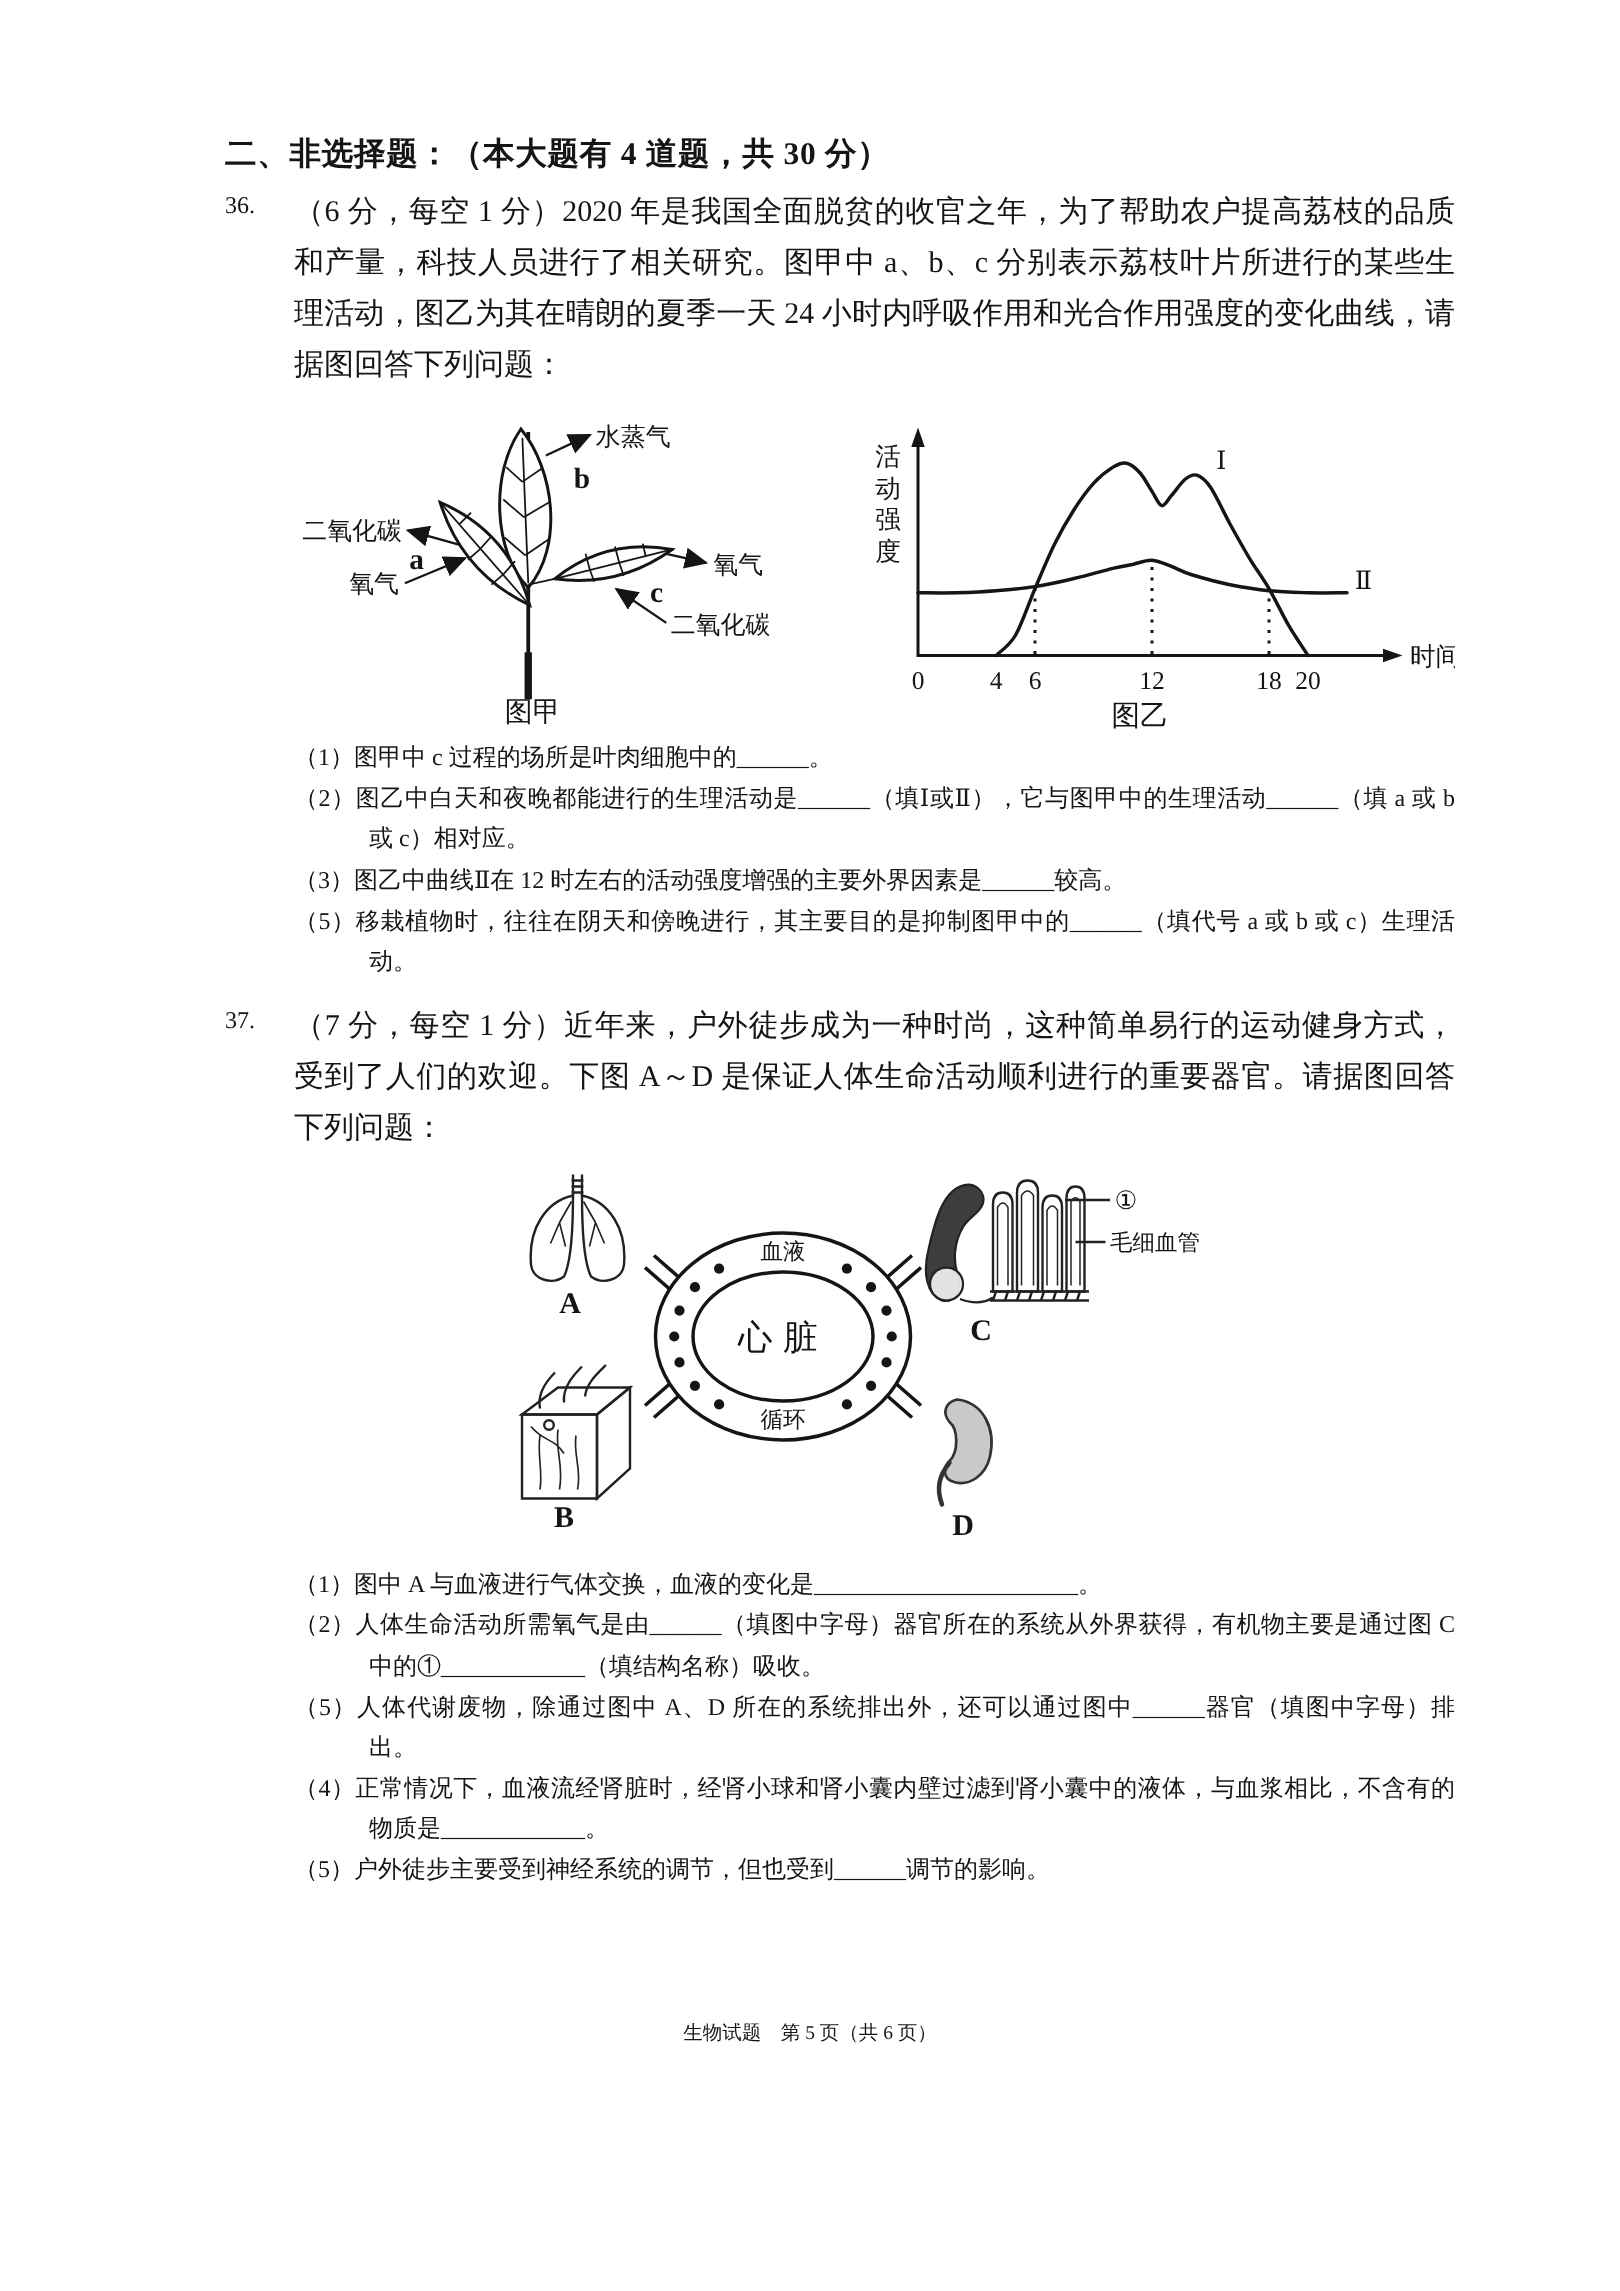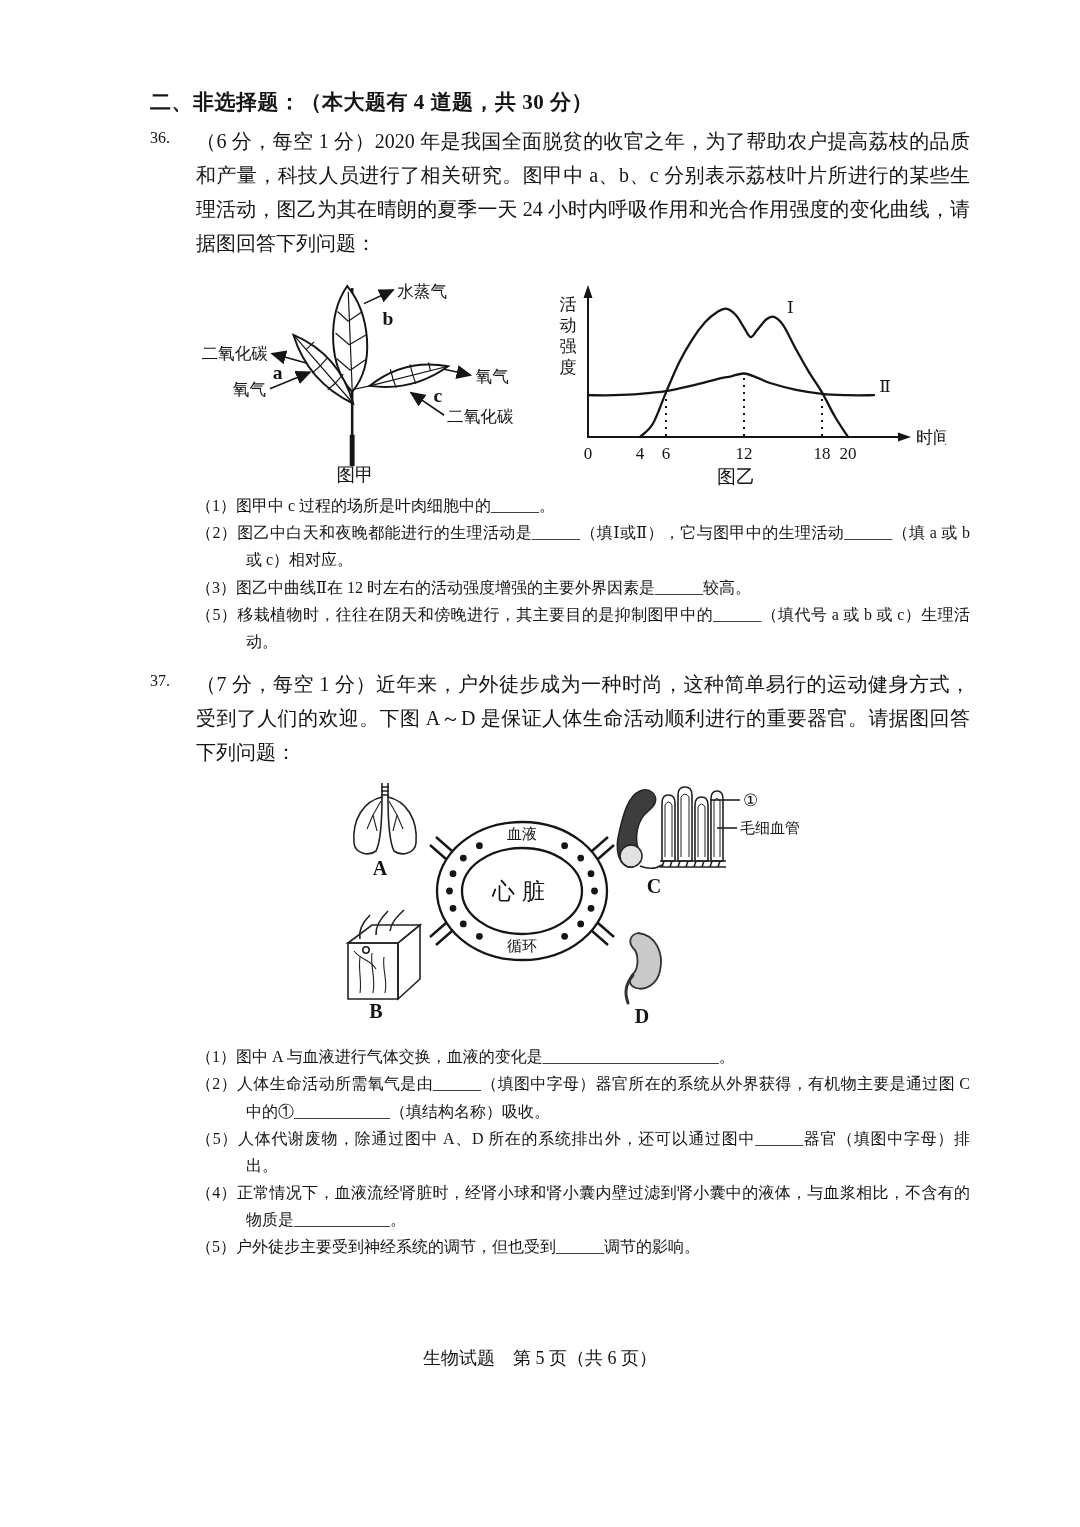--- a/index.html
+++ b/index.html
@@ -3,25 +3,25 @@
 <meta charset="utf-8">
 <style>
   html,body{margin:0;padding:0;background:#fff;}
   body{width:1080px;height:1527px;font-family:"Liberation Serif","DejaVu Serif",serif;color:#151515;overflow:hidden;}
   .page{position:relative;width:1080px;height:1527px;box-sizing:border-box;padding:88px 110px 0 150px;}
   .section-header{font-weight:bold;font-size:21px;letter-spacing:0.5px;margin-bottom:8px;}
   .question{display:flex;margin-top:4px;}
   .qnum{width:46px;flex-shrink:0;font-size:16px;line-height:1.7;}
   .qbody{flex:1;min-width:0;}
   .qstem{font-size:20px;line-height:1.7;text-align:justify;}
-  .figures-row{display:flex;align-items:flex-end;margin:12px 0 4px -22px;}
+  .figures-row{display:flex;justify-content:space-between;align-items:flex-end;margin:12px 0 4px -22px;}
   .subs{margin:4px 0 8px 0;padding:0;list-style:none;font-size:16px;line-height:1.7;}
   .subs li{padding-left:50px;text-indent:-50px;text-align:justify;}
   .fig37-wrap{display:flex;justify-content:center;margin:10px 0 14px -10px;}
-  .footer{position:absolute;left:0;top:1346px;width:1080px;text-align:center;font-size:18px;}
+  .footer{position:absolute;left:0;top:1346px;width:1080px;text-align:center;font-size:13px;}
   svg{display:block;}
   svg text{font-family:"Liberation Serif","DejaVu Serif",serif;fill:#151515;}
   .lbl{font-size:17px;}
   .sm{font-size:15px;}
   .bletter{font-size:20px;font-weight:bold;}
   .figcap{font-size:19px;}
   .tick{font-size:17px;text-anchor:middle;}
   .axlabel{font-size:17px;}
   .curve{fill:none;stroke:#151515;stroke-width:2.3;stroke-linecap:round;}
   .ax{stroke:#151515;stroke-width:2;}

